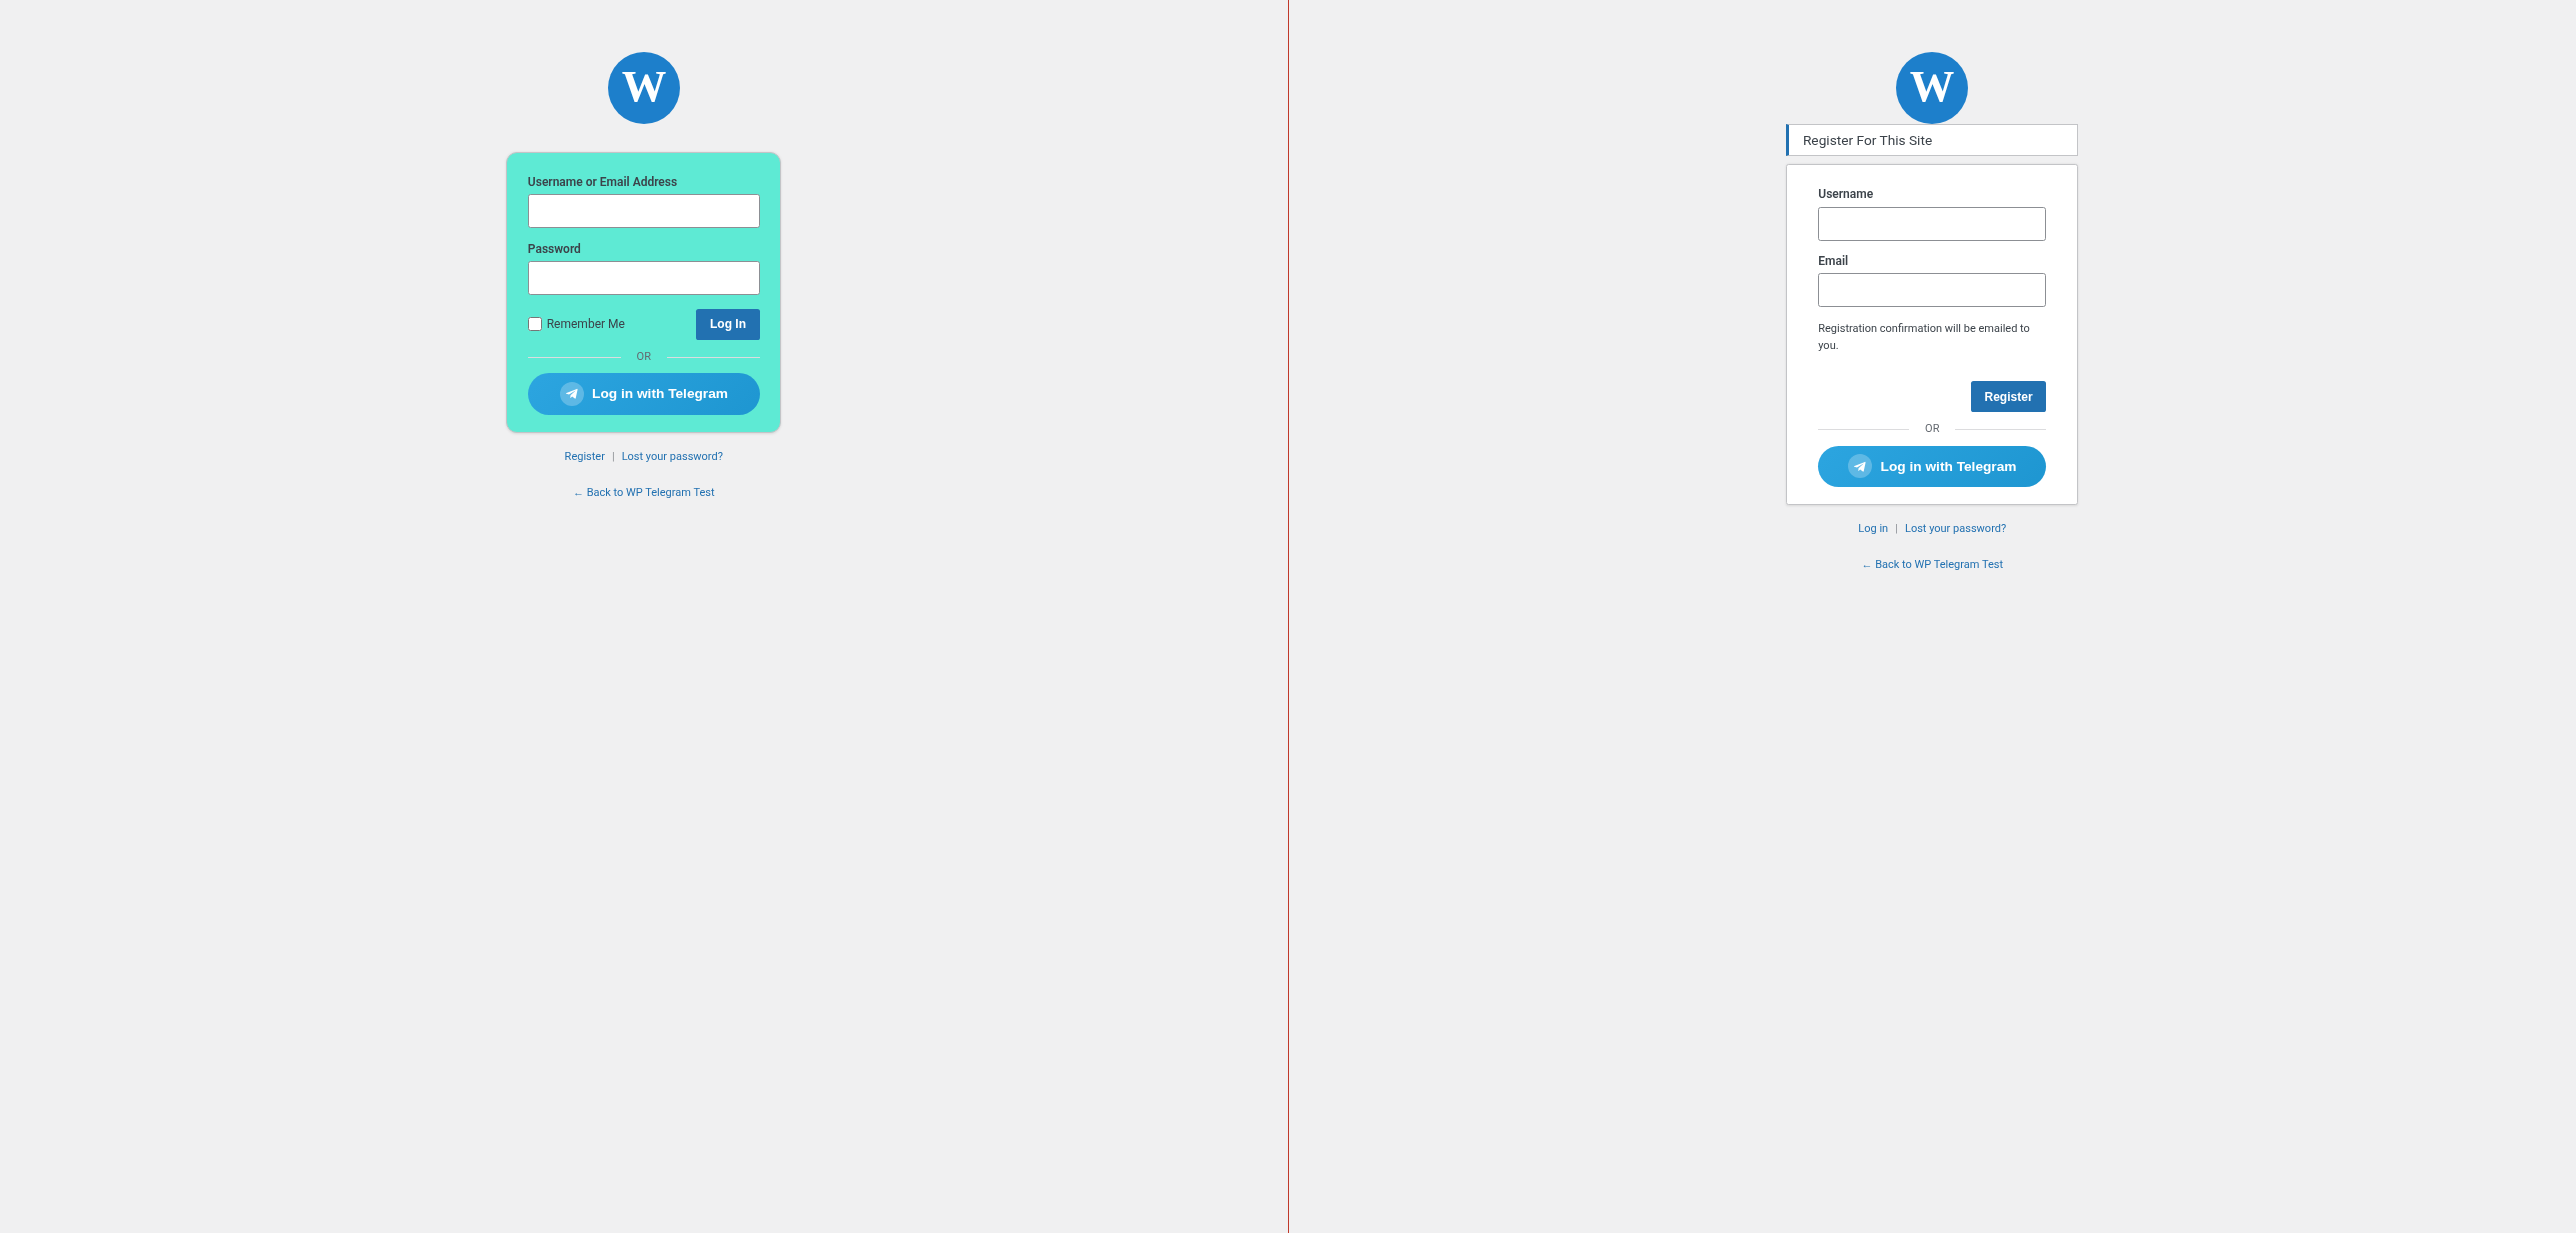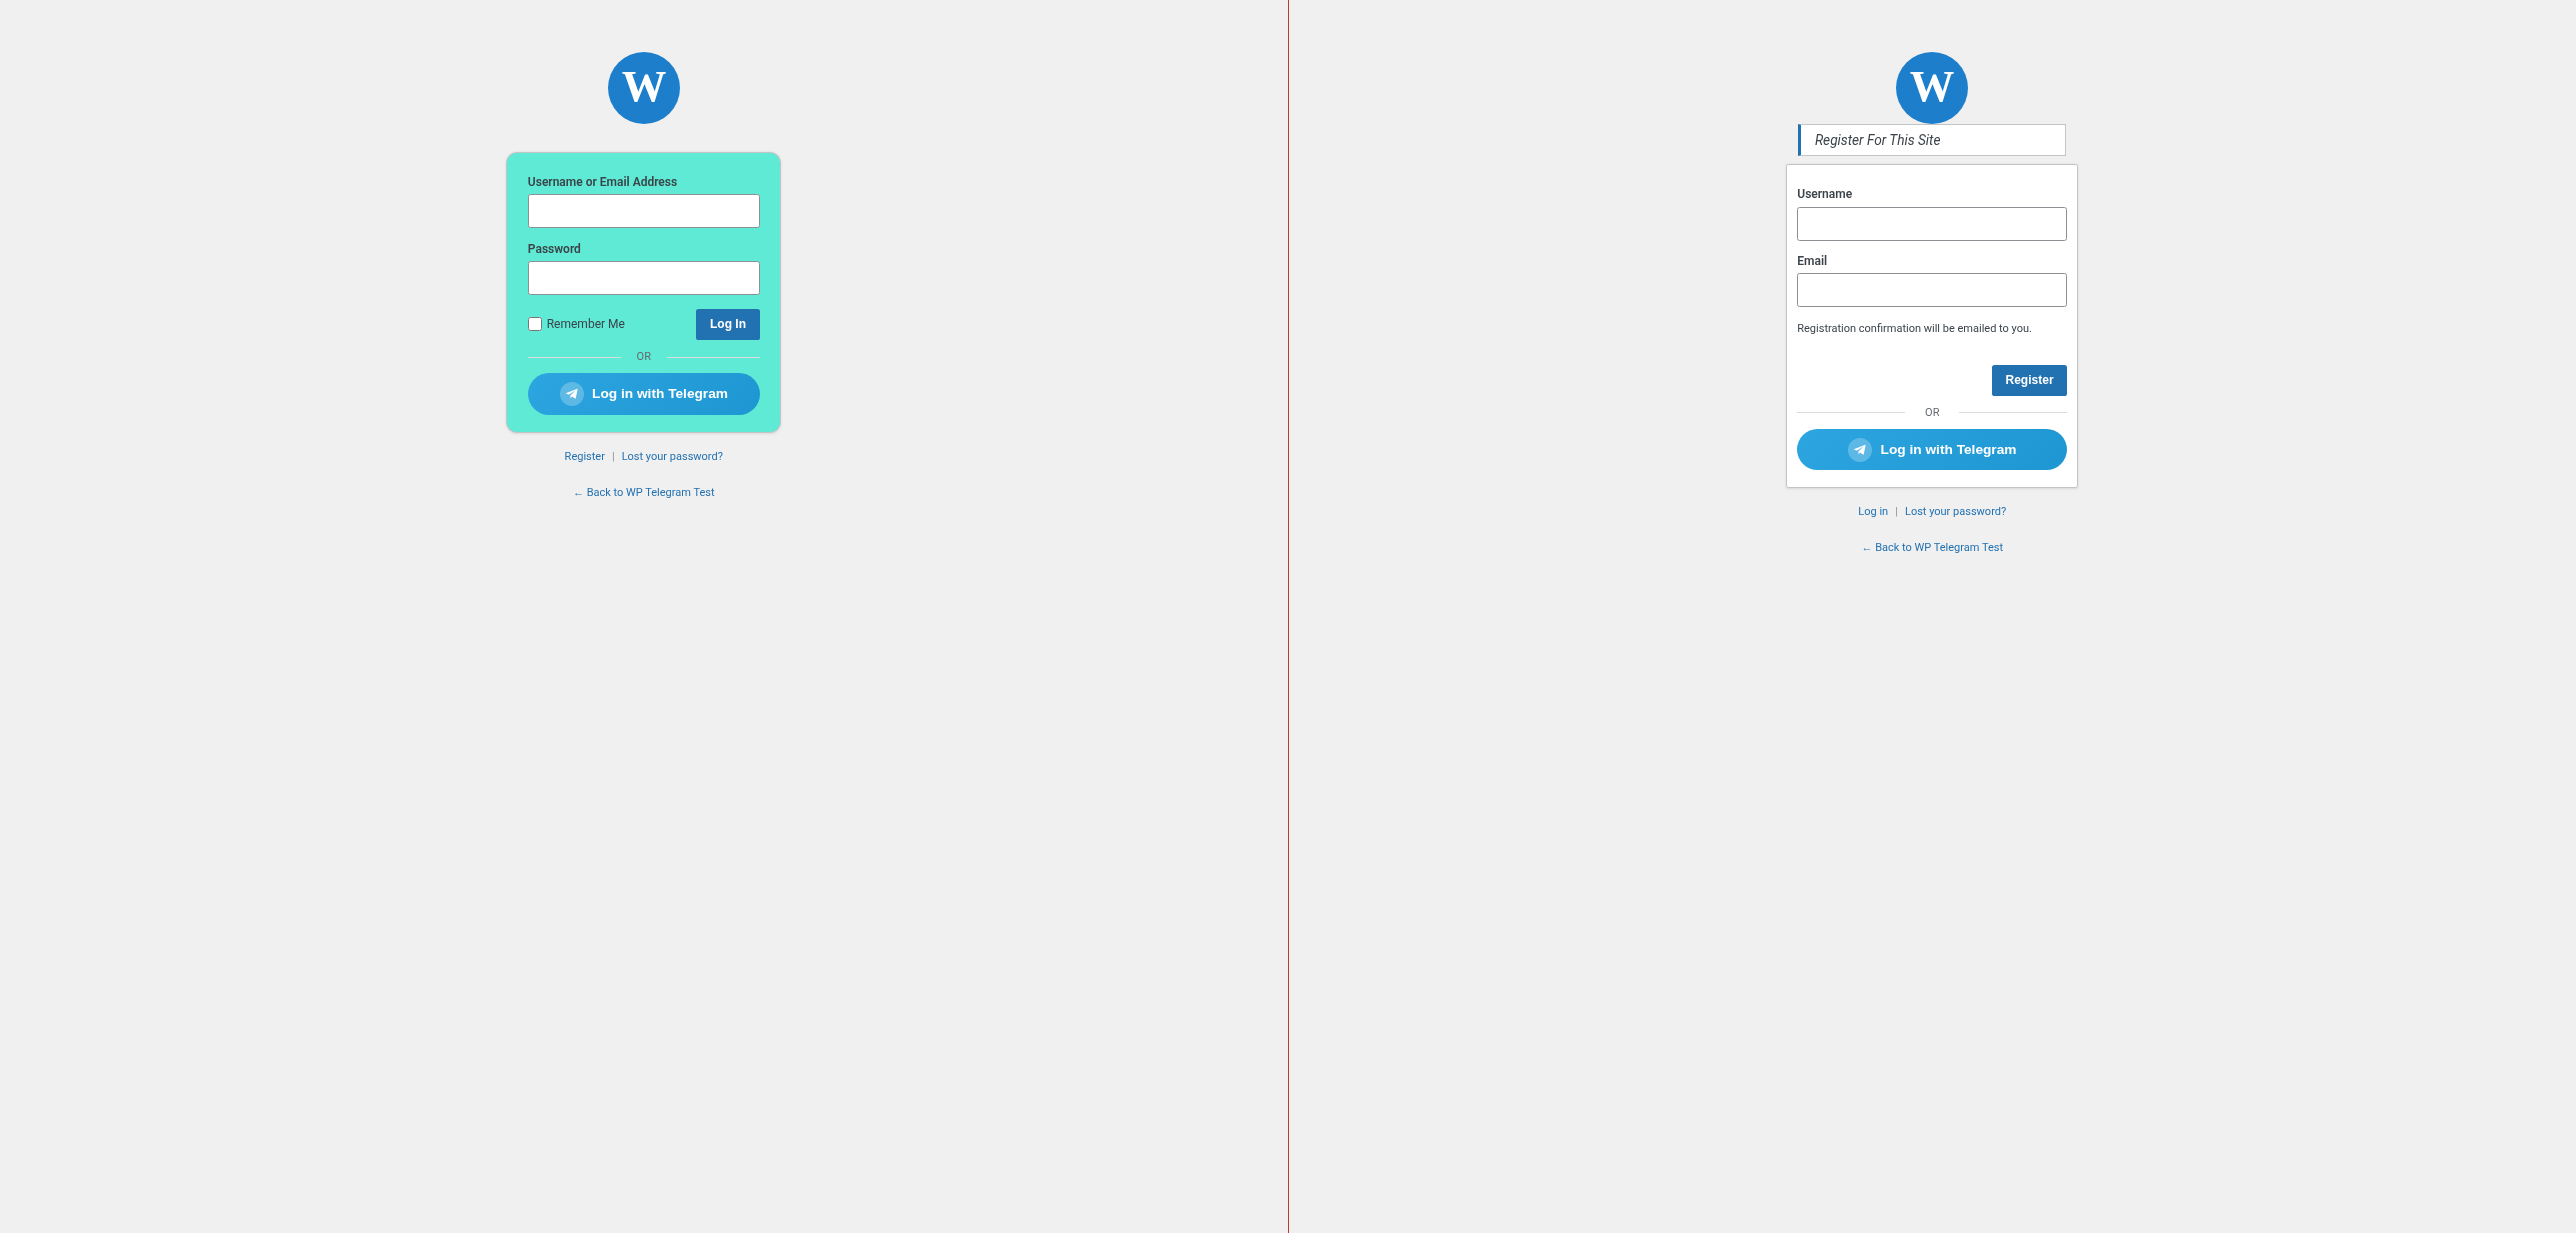--- a/index.html
+++ b/index.html
@@ -33,21 +33,21 @@
       padding: 22px 20.6px 17px;
       width: 275px;
       border-radius: 11px;
       margin-top: 28px;
     }
 
     .register-box {
       background: #fff;
       border: 0.9px solid #c3c4c7;
       box-shadow: 0 0.9px 2.6px rgba(0,0,0,0.1);
-      padding: 22px 10px 17px;
+      padding: 22px 31px 17px;
       width: 292px;
       border-radius: 2.6px;
     }
 
     .form-group {
       margin-bottom: 13.7px;
     }
 
     .form-group label {
       display: block;
@@ -192,23 +192,22 @@
       font-size: 11px;
     }
 
     .back-link a {
       color: #2271b1;
       text-decoration: none;
     }
 
     
     .register-heading-wrapper {
-      width: 268px;
+      width: 292px;
       margin-bottom: 3.4px;
-      font-style: italic;
     }
 
     .register-heading {
       border-left: 3.4px solid #2271b1;
       padding: 6.9px 13.7px;
       background: #fff;
       border: 0.9px solid #c3c4c7;
       border-left: 3.4px solid #2271b1;
       font-size: 13.7px;
       font-weight: 400;

